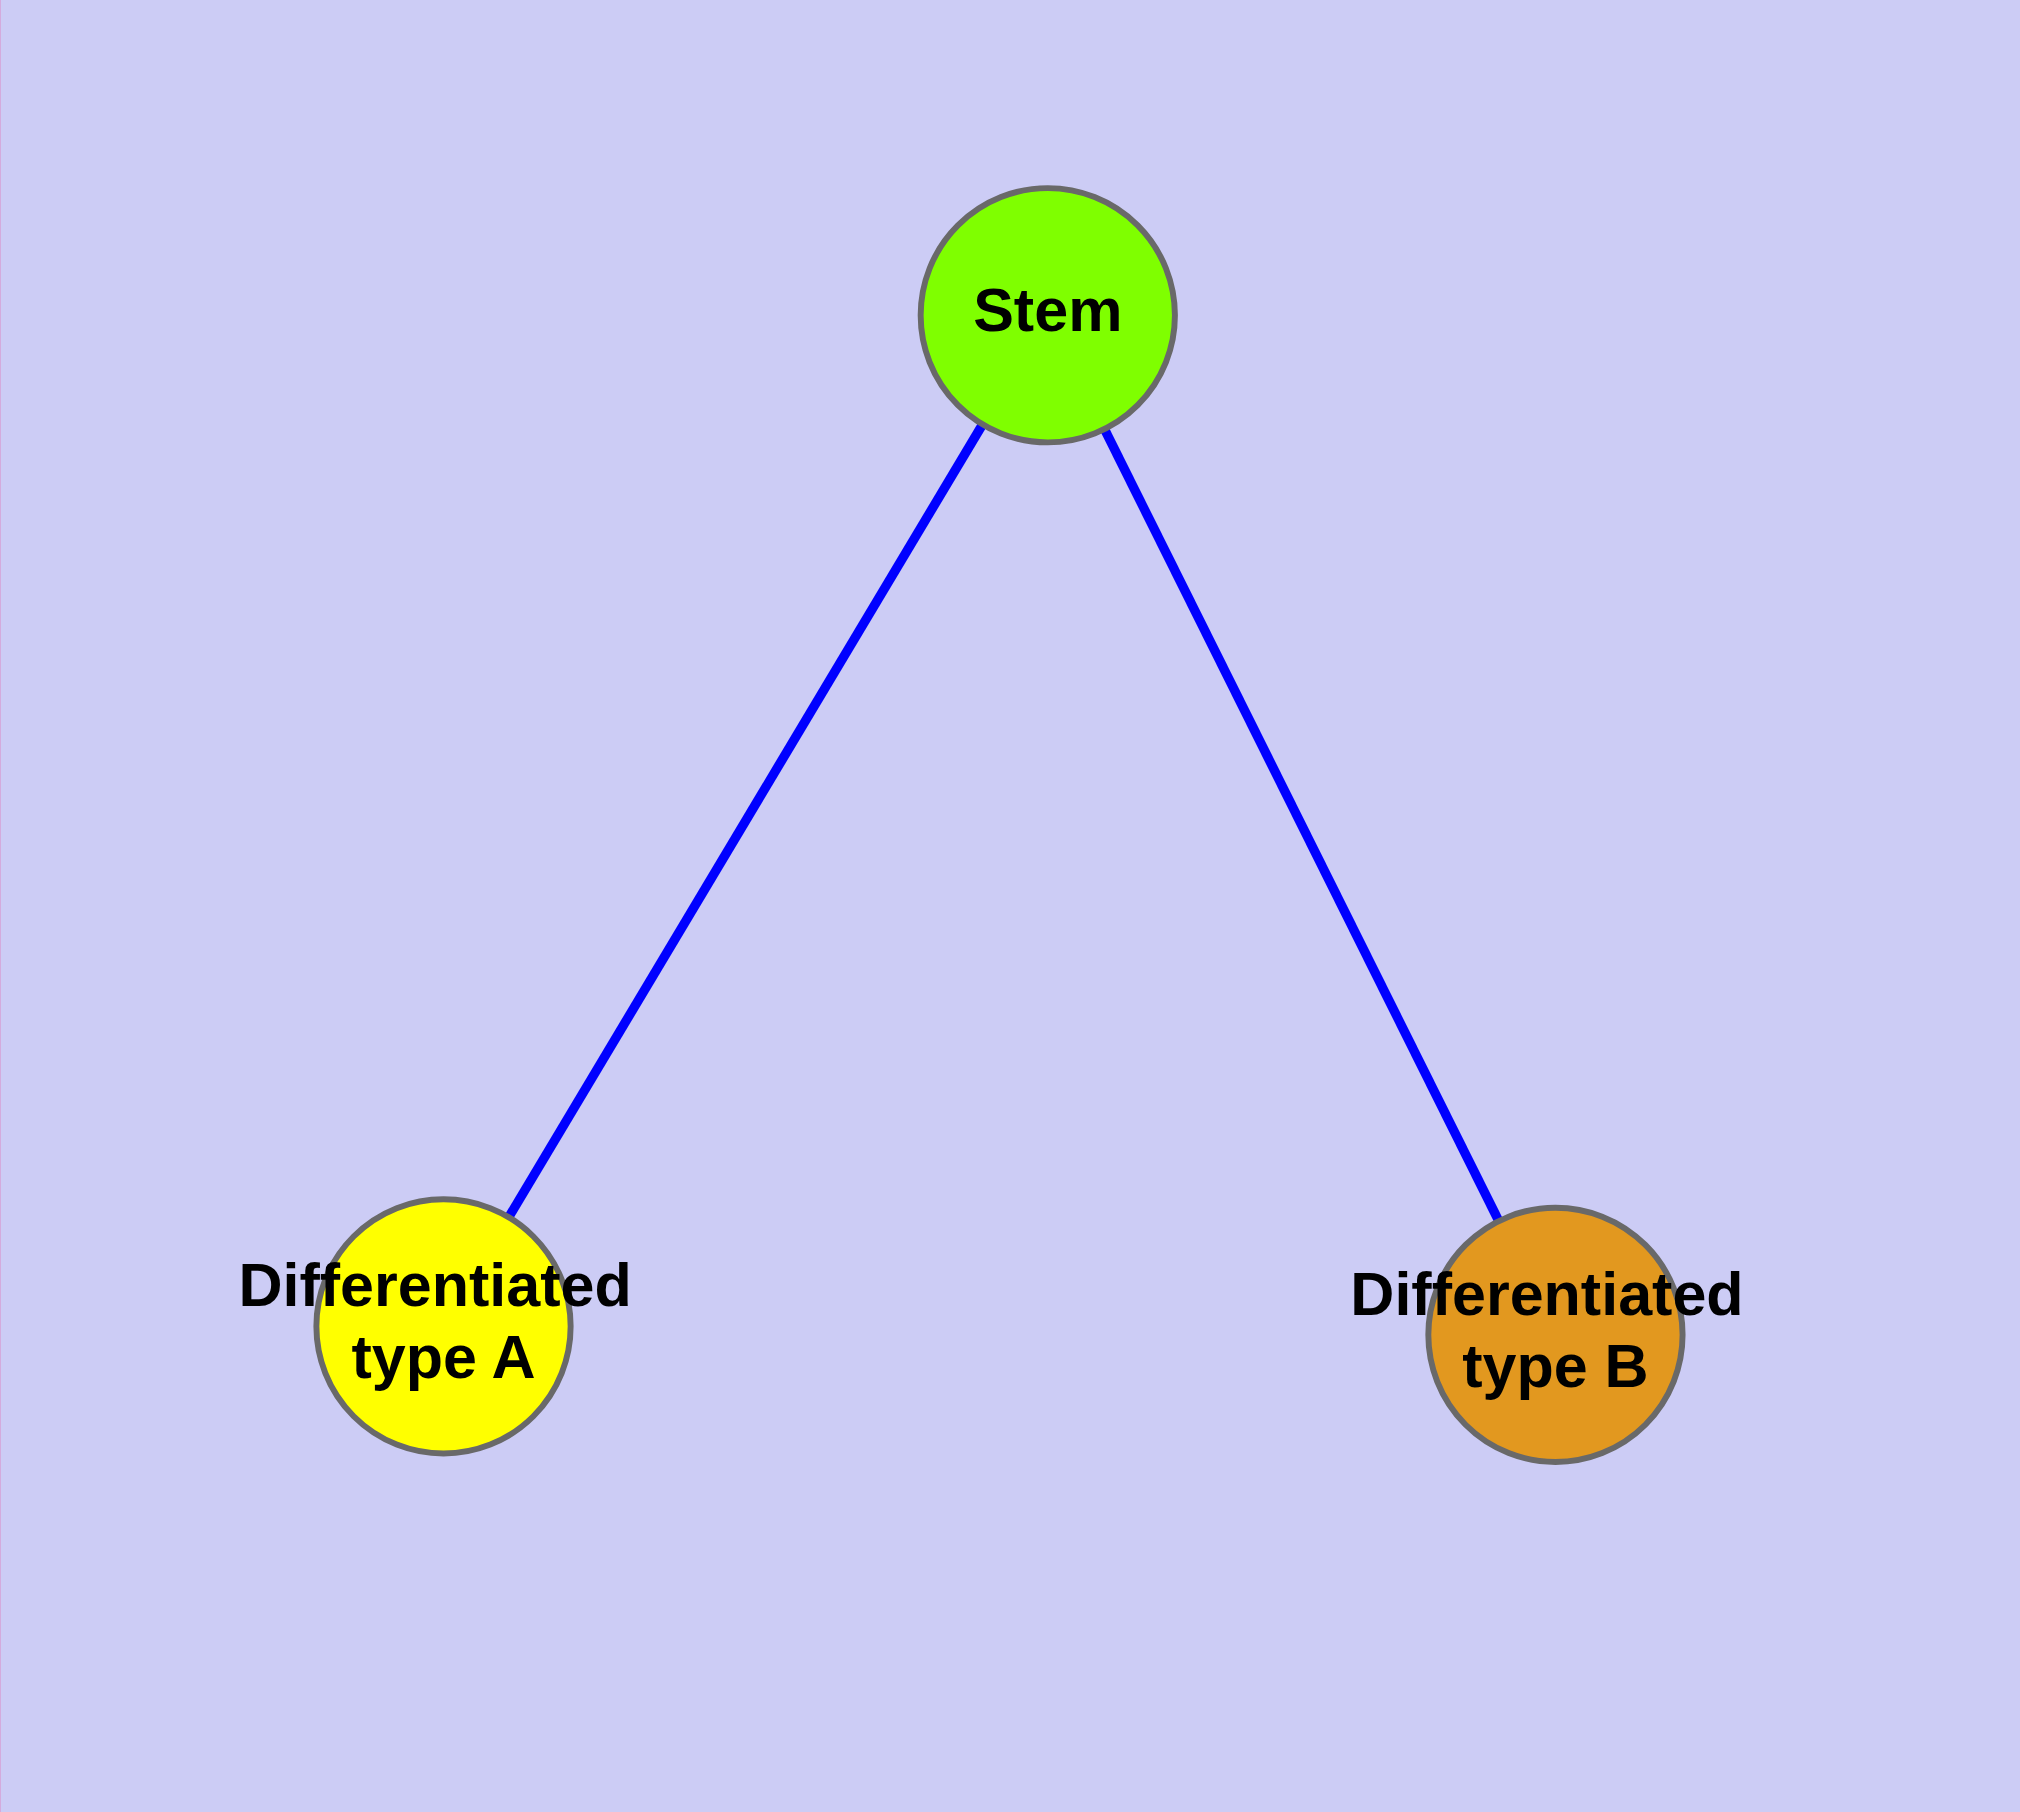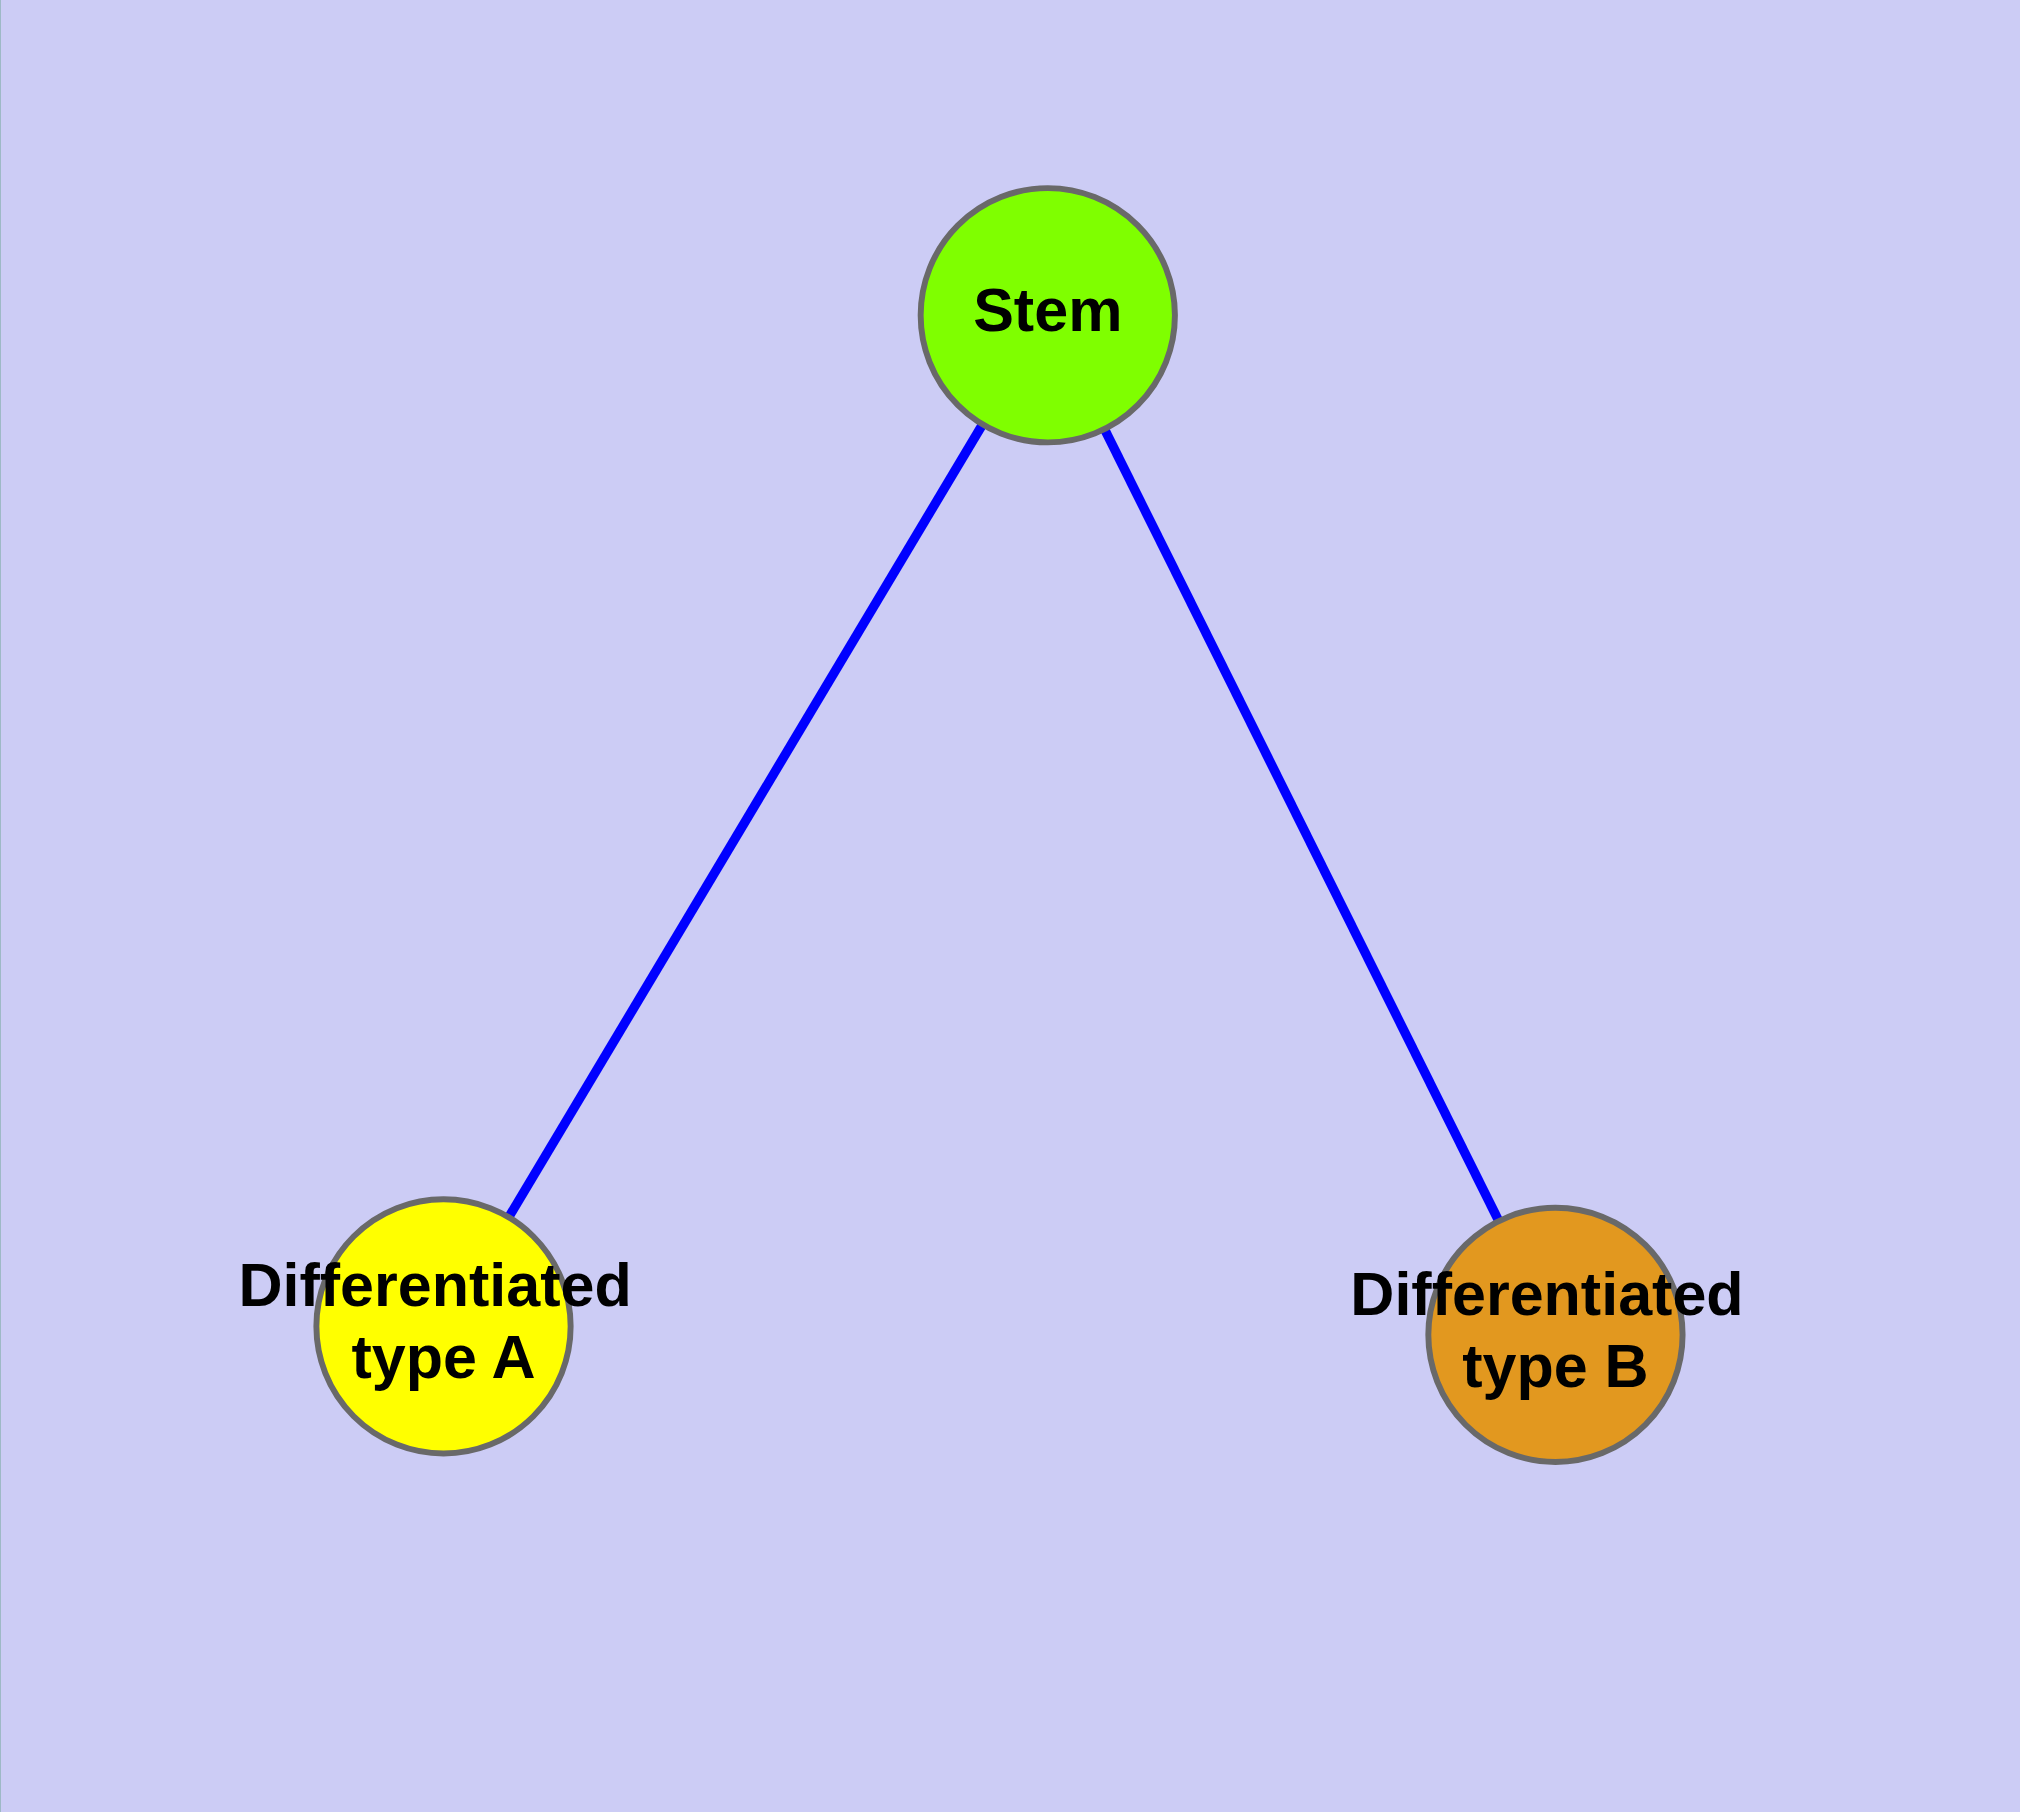--- a/index.html
+++ b/index.html
@@ -5,21 +5,21 @@
 <style>
   html, body {
     margin: 0;
     padding: 0;
     background: #ccccf5;
   }
   #canvas {
     position: relative;
     width: 2021px;
     height: 1812px;
-    background: #15803d;
+    background: #ec4899;
     overflow: hidden;
     font-family: "Liberation Sans", sans-serif;
   }
   #graph-svg {
     position: absolute;
     left: 0;
     top: 0;
     width: 2021px;
     height: 1812px;
   }

